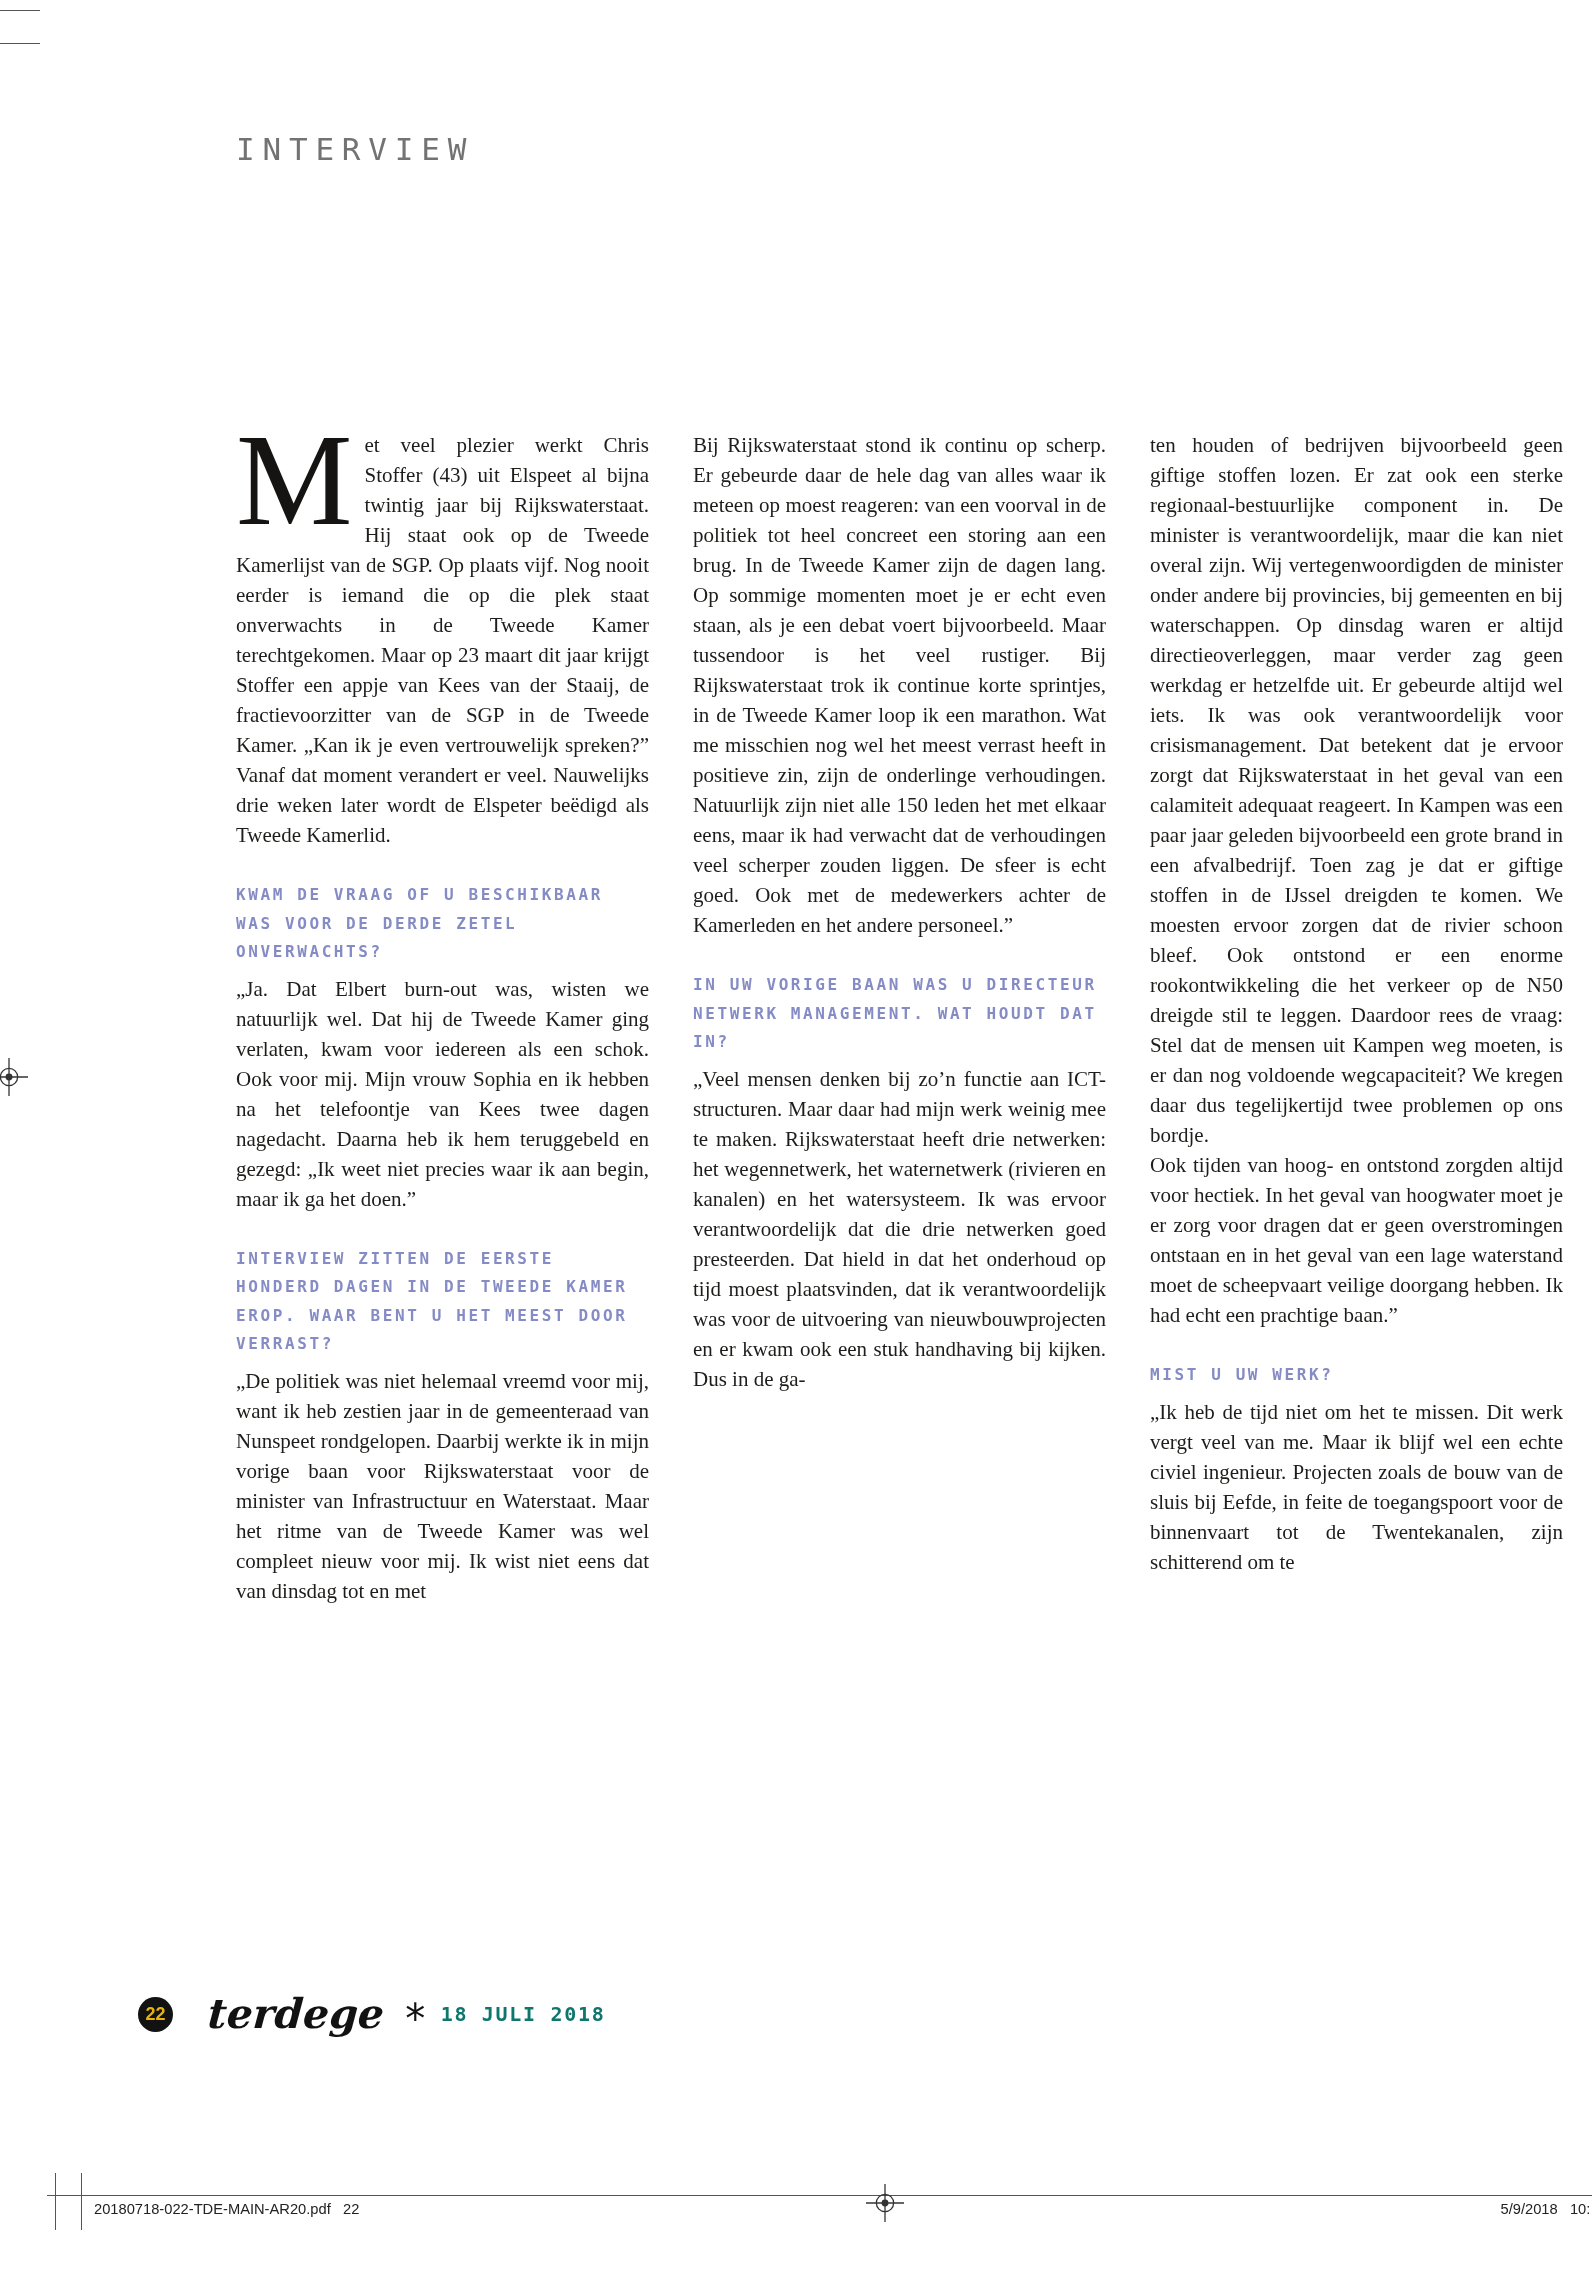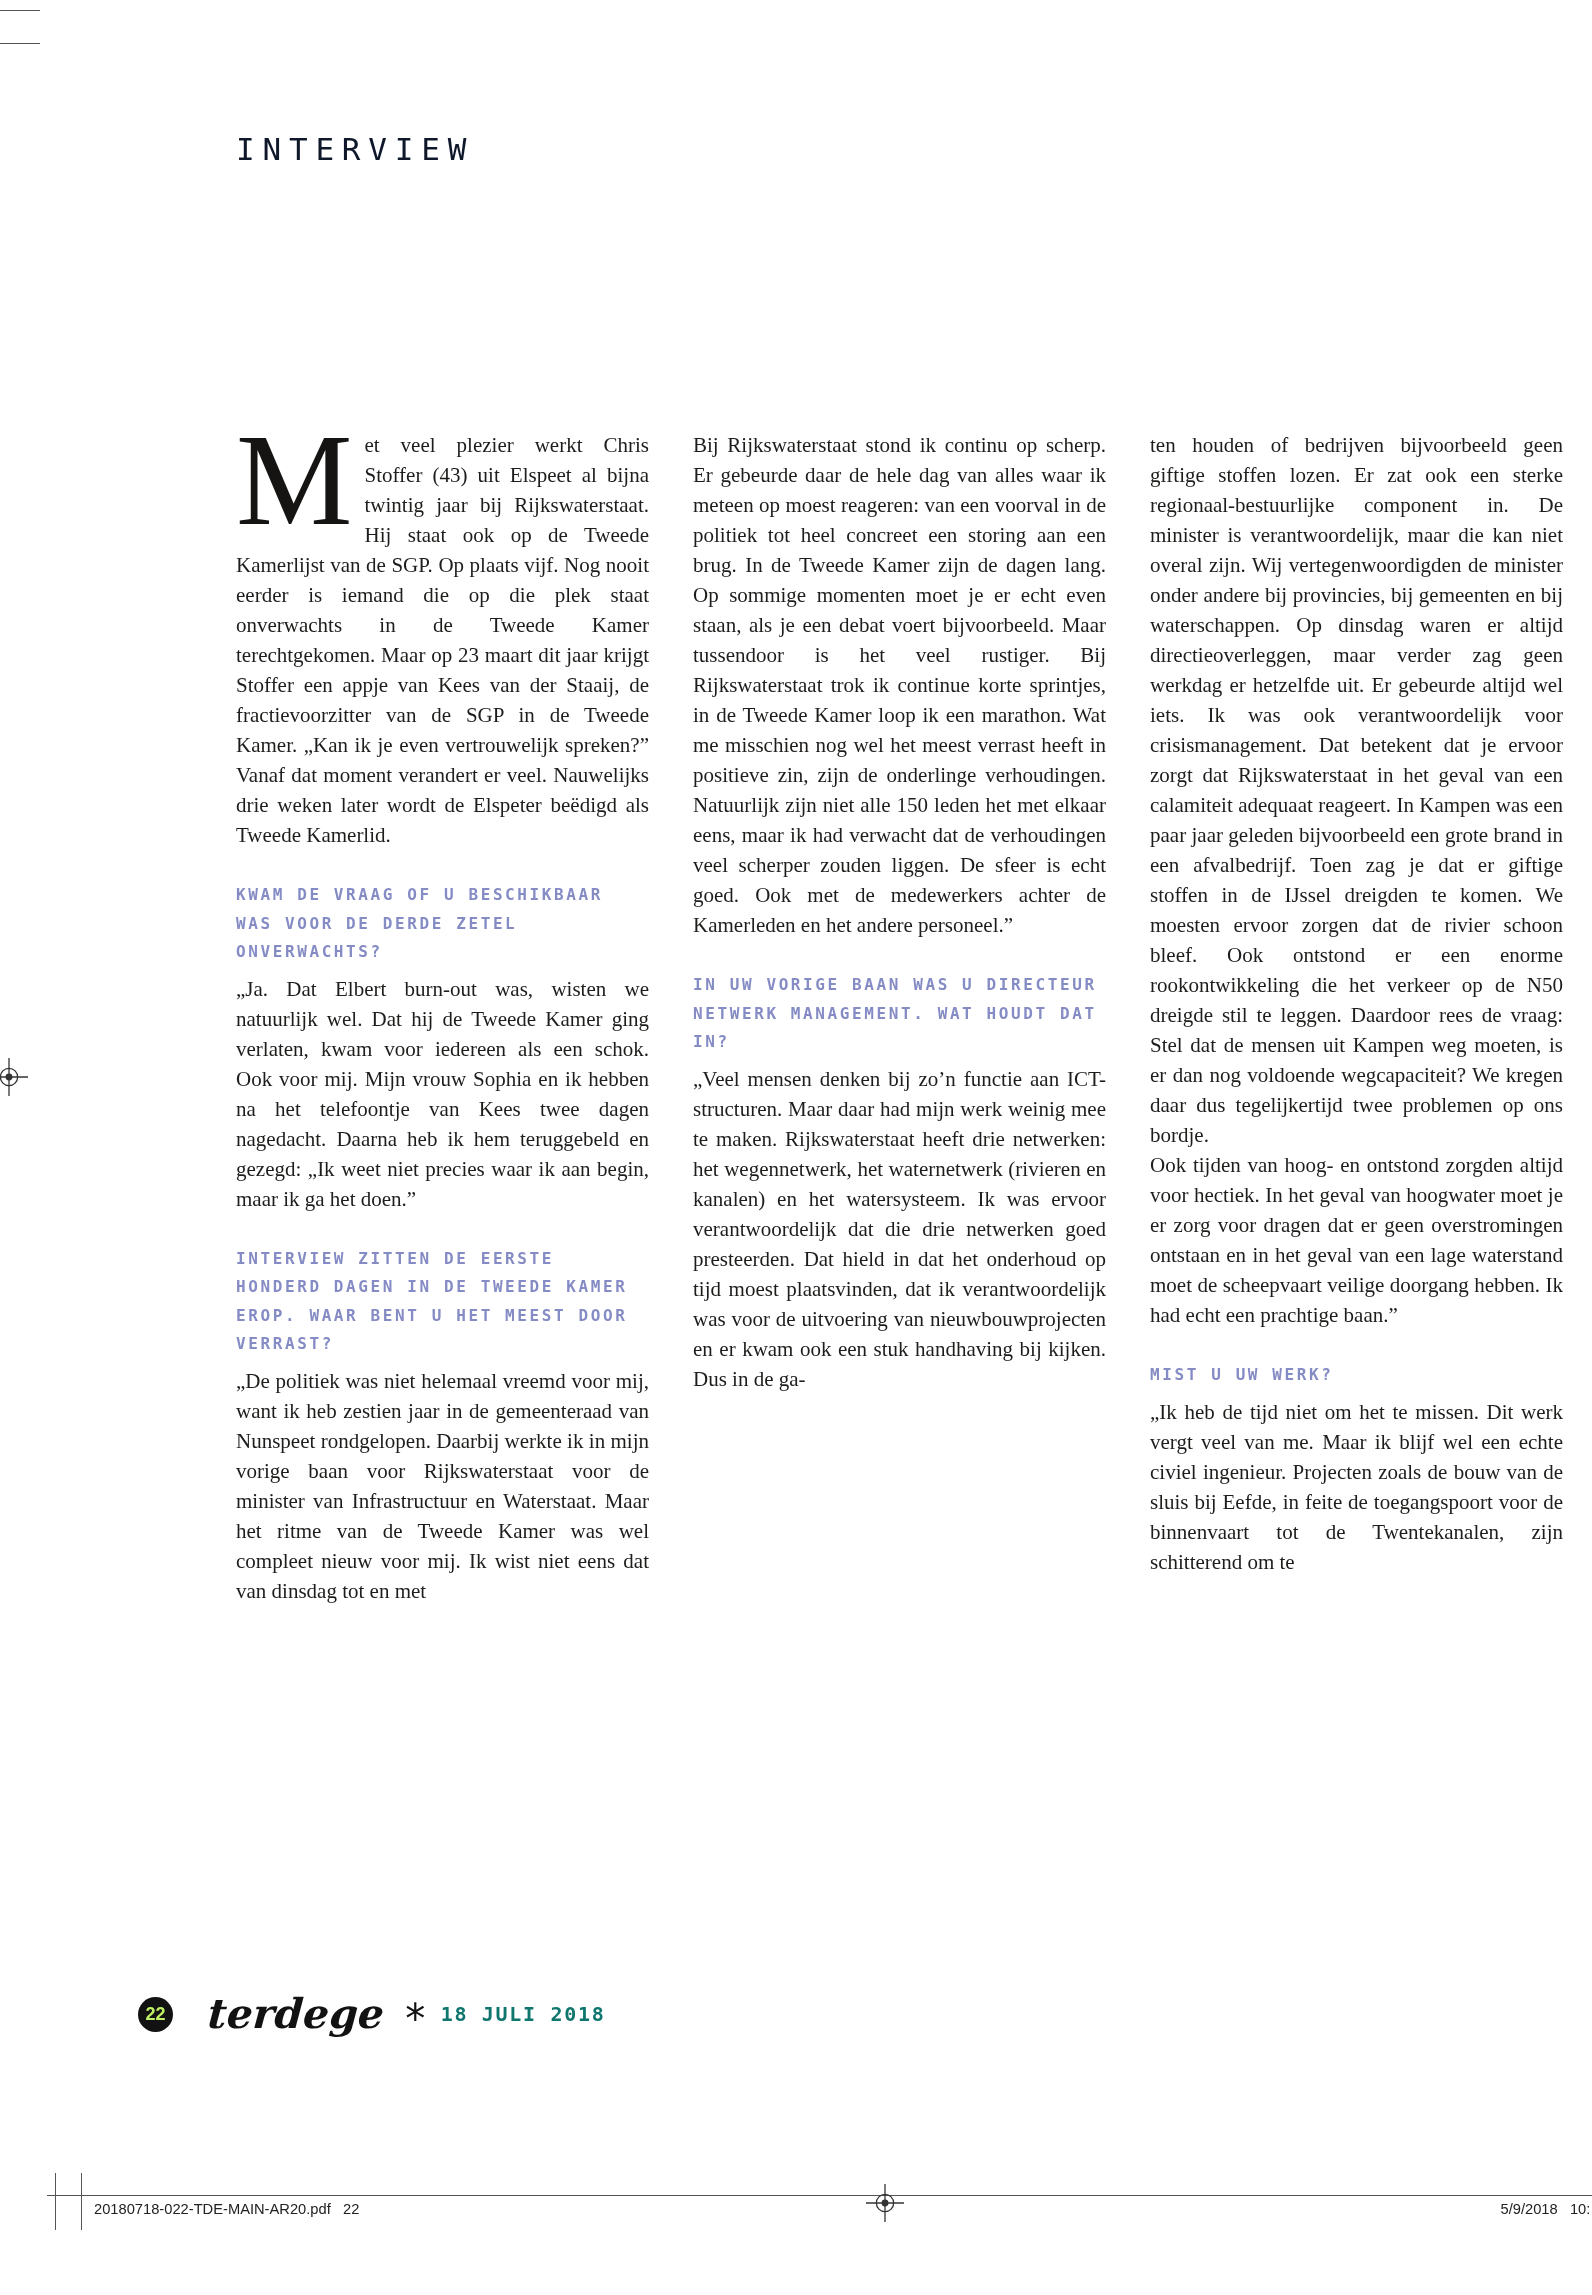--- a/index.html
+++ b/index.html
@@ -7,41 +7,41 @@
   body{
     width:1592px;height:2295px;position:relative;overflow:hidden;
     background:#ffffff;color:var(--ink);
     font-family:"Liberation Serif","DejaVu Serif",serif;
   }
 
   
   .section-label{
     position:absolute;left:236px;top:131px;
     font-family:"DejaVu Sans Mono","Liberation Mono",monospace;
-    font-size:31px;letter-spacing:7.8px;font-weight:400;color:#0f172a;
+    font-size:31px;letter-spacing:7.8px;font-weight:400;color:#737373;
   }
 
   
   .article{position:absolute;left:236px;top:430px;width:1329px;display:flex;gap:44px;}
   .col{width:413px;font-size:21px;line-height:30px;text-align:justify;}
   .col p{margin:0;}
   .col h3{
     font-family:"DejaVu Sans Mono","Liberation Mono",monospace;
     font-size:16px;line-height:28.5px;letter-spacing:2.6px;font-weight:700;
     color:var(--accent);margin:31px 0 7px 0;text-align:left;
   }
   .dropcap{
     float:left;font-size:131px;line-height:89px;
     padding:5.2px 12px 0 0;font-weight:400;color:#151412;
   }
 
   
   .page-footer{position:absolute;left:138px;top:1988px;height:52px;display:flex;align-items:center;}
   .page-num{
-    width:35px;height:35px;border-radius:50%;background:#121212;color:#bef264;
+    width:35px;height:35px;border-radius:50%;background:#121212;color:#eab308;
     display:flex;align-items:center;justify-content:center;
     font-family:"Liberation Sans",sans-serif;font-size:18px;font-weight:700;
   }
   .logo{
     font-family:"DejaVu Serif","Liberation Serif",serif;font-style:italic;font-weight:700;
     font-size:41px;margin-left:35px;color:#121212;transform:skewX(-4deg);
   }
   .sep-asterisk{
     font-family:"DejaVu Sans","Liberation Sans",sans-serif;
     font-size:40px;margin-left:21px;line-height:0;position:relative;top:5.2px;color:#121212;

